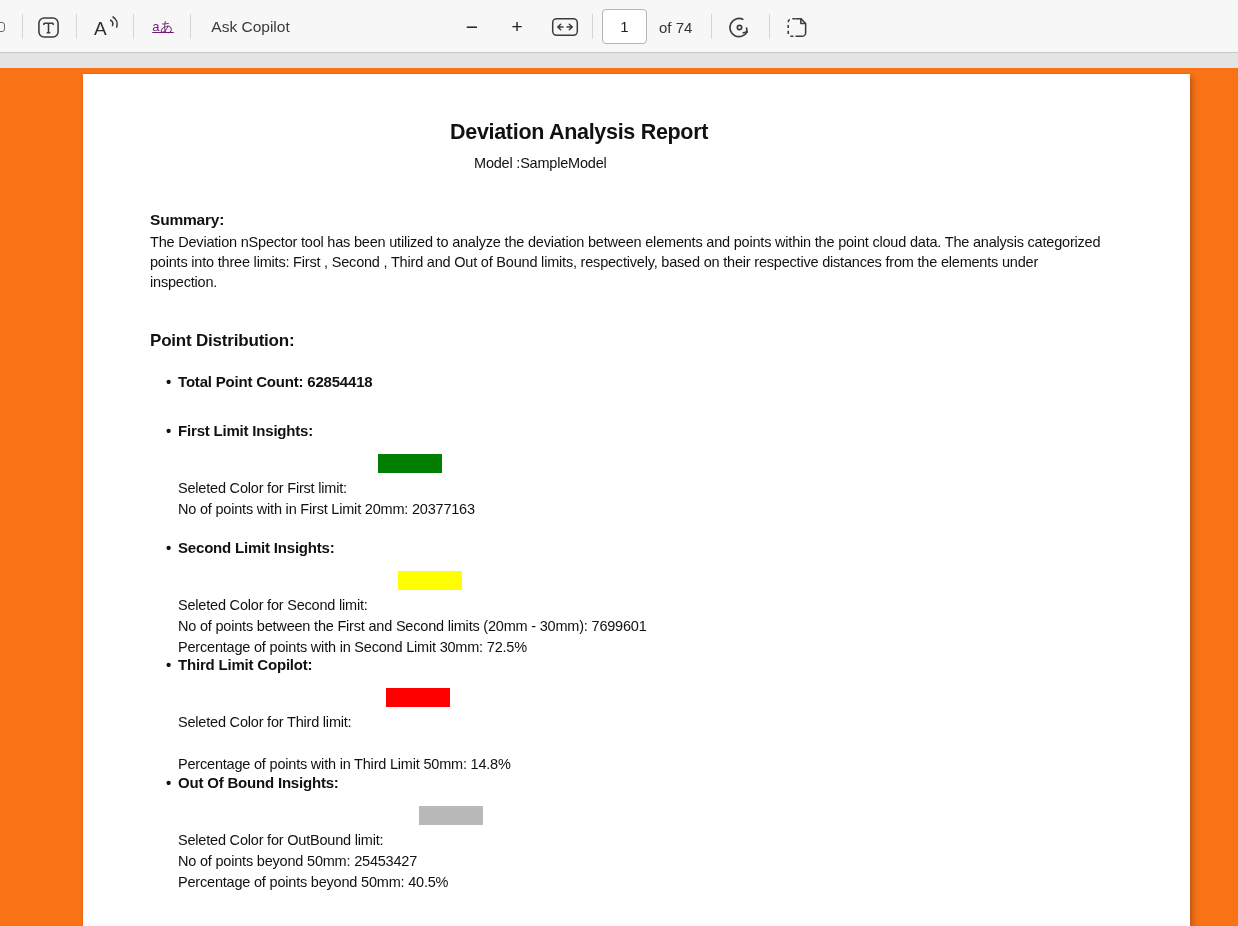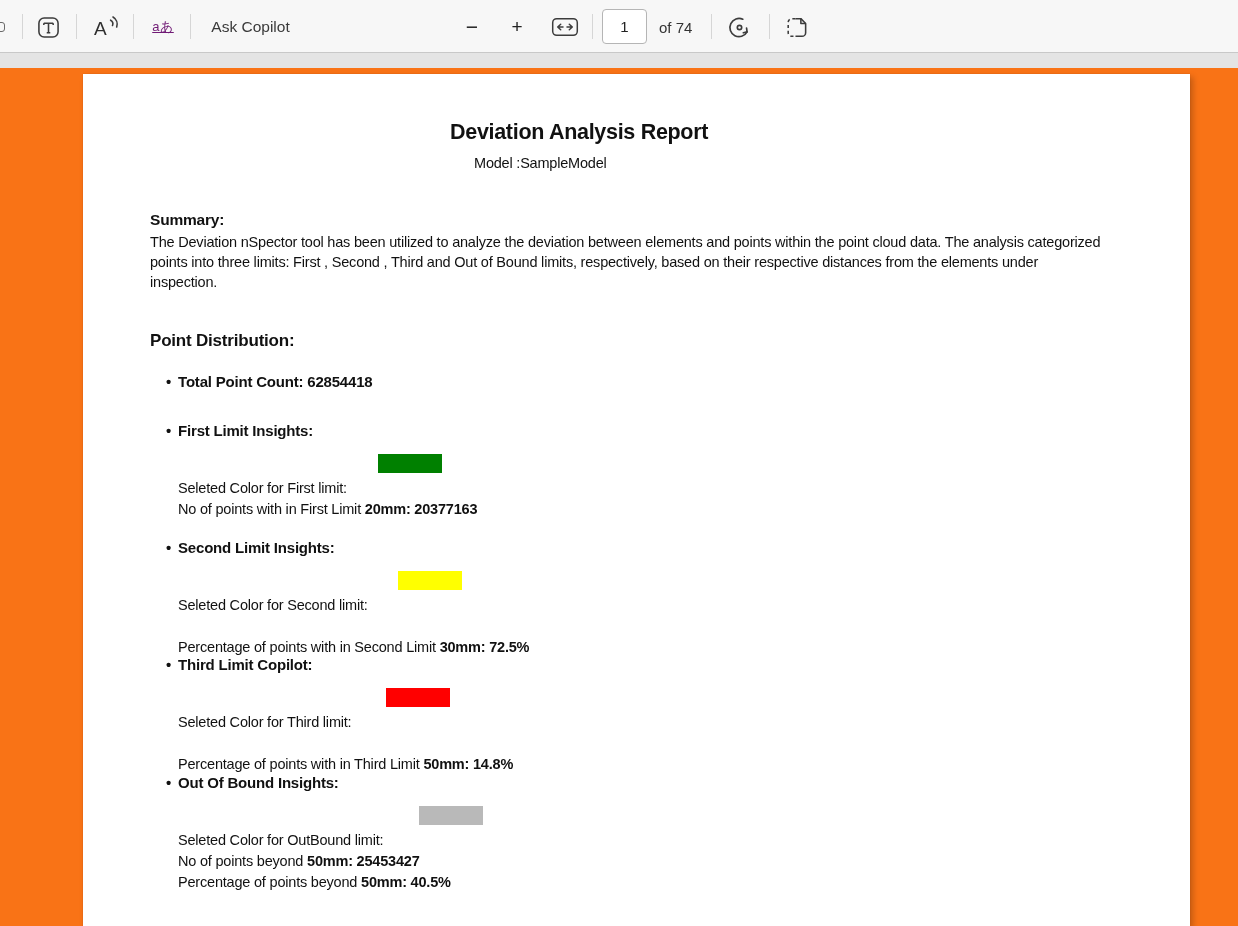--- a/index.html
+++ b/index.html
@@ -45,21 +45,21 @@
 
   .bullet { display:flex; font-weight:700; font-size:15px; letter-spacing:-0.2px; white-space:nowrap; }
   .bullet .bmark { margin-right:7px; }
   .total-bullet { position:absolute; left:83px; top:299px; }
 
   .section { position:absolute; left:83px; width:940px; height:100px; }
   .s0 { top:348px; } .s1 { top:465px; } .s2 { top:582px; } .s3 { top:700px; }
   .sec-bullet { position:absolute; left:0; top:0; }
   .sec-line { position:absolute; left:12px; font-size:14.5px; letter-spacing:-0.2px; white-space:nowrap;margin-top:24px; }
   .l-color { top:34px; } .l-count { top:55px; } .l-pct { top:76px; }
-  .sec-line b { font-weight:700; }
+  .sec-line b { font-weight:400; }
   .swatch { position:absolute; top:32px; width:64px; height:19px; }
   .s0 .swatch { left:212px; } .s1 .swatch { left:232px; }
   .s2 .swatch { left:220px; } .s3 .swatch { left:253px; }
 </style>
 </head>
 <body>
 
 <div class="toolbar">
   <span class="edge-fragment"></span>
   <span class="sep" style="left:22px"></span>
@@ -159,20 +159,23 @@
 
     <div class="section s1">
       <div class="bullet sec-bullet">
         <span class="bmark">•</span>
         <span class="btext">Second Limit Insights:</span>
       </div>
       <div class="sec-line l-color">
         <span>Seleted Color for Second limit:</span>
       </div>
       <span class="swatch" style="background-color: rgb(255, 255, 0);"></span>
+      <div class="sec-line l-count">
+        <span>No of points between the First and Second limits </span><b>(20mm - 30mm): 7699601</b>
+      </div>
       <div class="sec-line l-pct">
         <span>Percentage of points with in Second Limit </span><b>30mm: 72.5%</b>
       </div>
     </div>
 
     <div class="section s2">
       <div class="bullet sec-bullet">
         <span class="bmark">•</span>
         <span class="btext">Third Limit Copilot:</span>
       </div>

